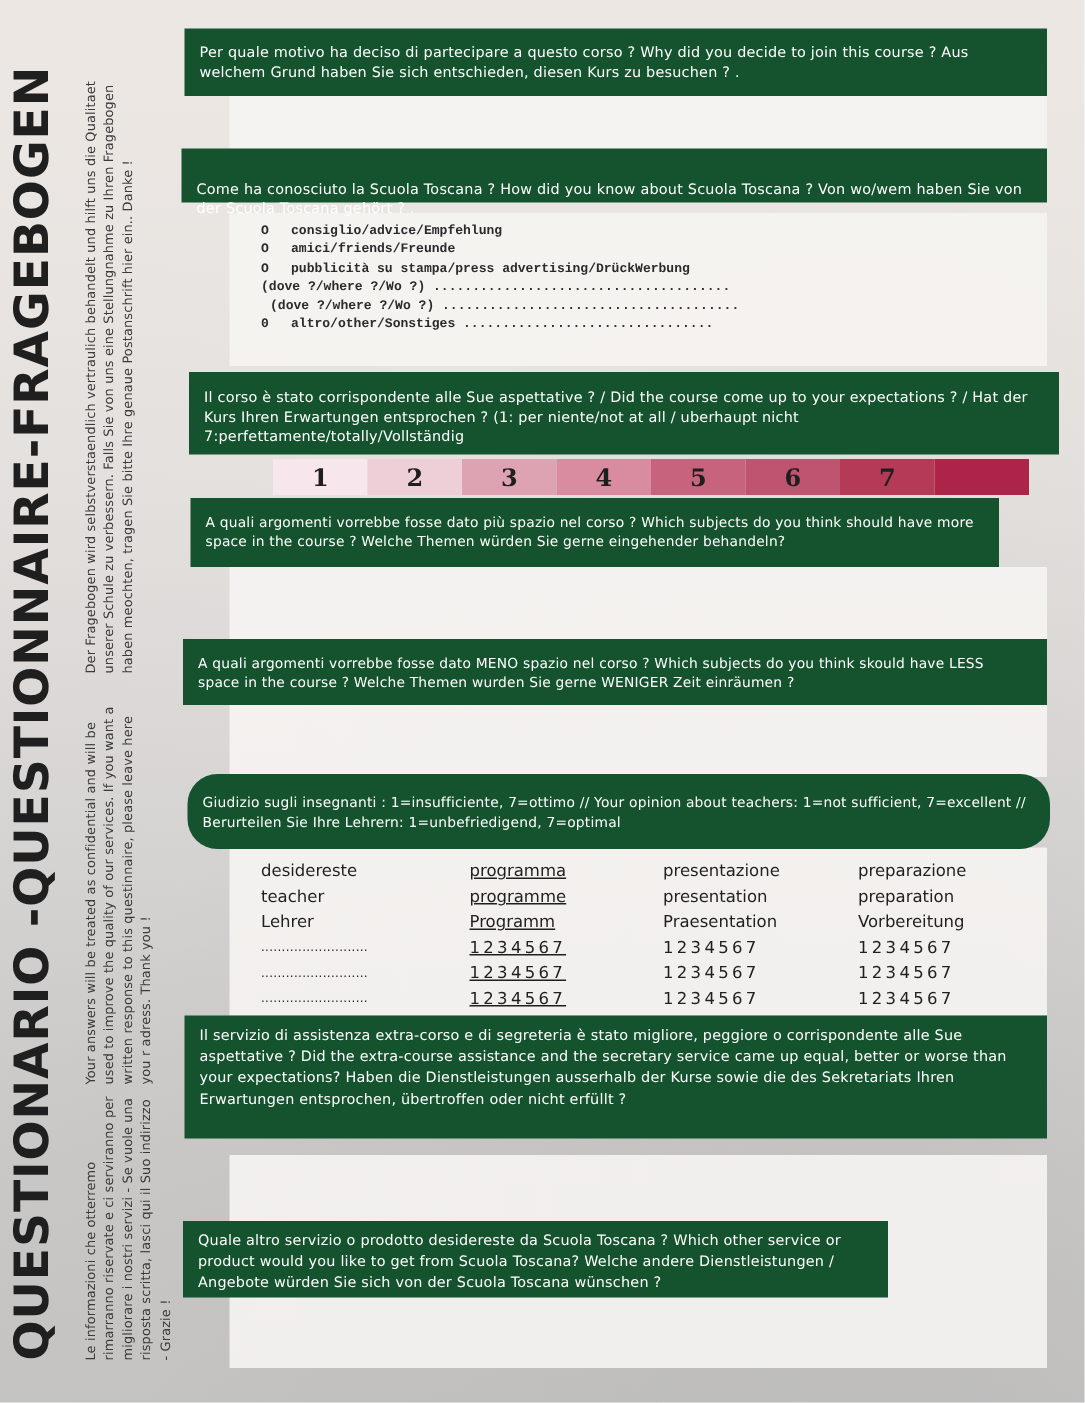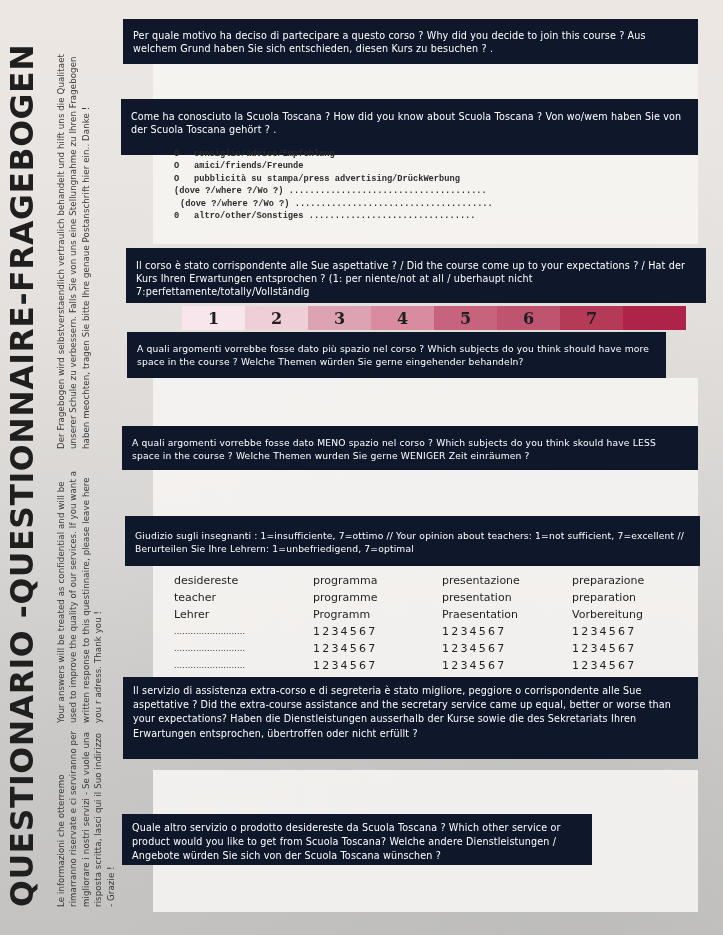--- a/index.html
+++ b/index.html
@@ -28,21 +28,21 @@
     font-size: 8.6px; line-height: 12.4px; color: #3a3a3a; letter-spacing: 0.1px;
   }
   .intro.it { left: 28px; width: 178px; }
   .intro.en { left: 212px; width: 262px; }
   .intro.de { left: 486px; width: 420px; }
 
   .answer {
     position: absolute; background: rgba(246,244,242,0.9);
   }
   .q {
-    position: absolute; background: #0f172a; color: #ffffff;
+    position: absolute; background: #14532d; color: #ffffff;
     font-size: 9.6px; line-height: 13.2px; letter-spacing: 0.15px;
     padding: 10px 12px 0 10px; box-sizing: border-box;
   }
   .q.small { font-size: 9.2px; }
 
   .options {
     position: absolute; left: 174px; top: 148px; width: 300px;
     font-size: 8.7px; font-weight: bold; color: #2b2b2b; line-height: 12.4px;
   }
   .opt { white-space: nowrap; font-family: Liberation Mono, monospace; }
@@ -79,21 +79,21 @@
 </div>
 
 <div class="answer" style="left:153px; top:64px; width:545px; height:40px;"></div>
 <div class="answer" style="left:153px; top:142px; width:545px; height:102px;"></div>
 <div class="answer" style="left:153px; top:378px; width:545px; height:50px;"></div>
 <div class="answer" style="left:153px; top:470px; width:545px; height:48px;"></div>
 <div class="answer" style="left:153px; top:565px; width:545px; height:112px;"></div>
 <div class="answer" style="left:153px; top:770px; width:545px; height:142px;"></div>
 
 <div class="q" style="left:123px; top:19px; width:575px; height:45px; padding-top:10px;">Per quale motivo ha deciso di partecipare a questo corso ? Why did you decide to join this course ? Aus welchem Grund haben Sie sich entschieden, diesen Kurs zu besuchen ?   .</div>
-<div class="q" style="left:121px; top:99px; width:577px; height:56px; padding-top:11px;">Come ha conosciuto la Scuola Toscana ? How did you know about Scuola Toscana ? Von wo/wem haben Sie von der Scuola Toscana gehört ?   .</div>
+<div class="q" style="left:121px; top:99px; width:577px; height:36px; padding-top:21px;">Come ha conosciuto la Scuola Toscana ? How did you know about Scuola Toscana ? Von wo/wem haben Sie von der Scuola Toscana gehört ?   .</div>
 
 <div class="options">
   <div class="opt"><span class="bullet">O</span><span>consiglio/advice/Empfehlung</span></div>
   <div class="opt"><span class="bullet">O</span><span>amici/friends/Freunde</span></div>
   <div class="opt"><span class="bullet">O</span><span>pubblicità su stampa/press advertising/DrückWerbung</span></div>
   <div class="opt sub">(dove ?/where ?/Wo ?) ......................................</div>
   <div class="opt sub2">(dove ?/where ?/Wo ?) ......................................</div>
   <div class="opt"><span class="bullet">0</span><span>altro/other/Sonstiges ................................</span></div>
 </div>
 
@@ -105,32 +105,32 @@
   <div class="cell" style="background:#dea3b3;">3</div>
   <div class="cell" style="background:#d98c9f;">4</div>
   <div class="cell" style="background:#c8637d;">5</div>
   <div class="cell" style="background:#bf5470;">6</div>
   <div class="cell" style="background:#b53a58;">7</div>
   <div class="cell" style="background:#ae2448;"></div>
 </div>
 
 <div class="q small" style="left:127px; top:332px; width:539px; height:46px; padding-top:10px;">A quali argomenti vorrebbe fosse dato più spazio nel corso ? Which subjects do you think should have more space in the course ? Welche Themen würden Sie gerne eingehender behandeln?</div>
 <div class="q small" style="left:122px; top:426px; width:576px; height:44px; padding-top:10px;">A quali argomenti vorrebbe fosse dato MENO spazio nel corso ? Which subjects do you think skould have LESS space in the course ? Welche Themen wurden Sie gerne WENIGER Zeit einräumen ?</div>
-<div class="q small" style="left:125px; top:516px; width:575px; height:50px; padding-top:13px;">Giudizio sugli insegnanti : 1=insufficiente, 7=ottimo // Your opinion about teachers: 1=not sufficient, 7=excellent // Berurteilen Sie Ihre Lehrern: 1=unbefriedigend, 7=optimal</div>
+<div class="q small" style="left:125px; top:516px; width:575px; height:50px; padding-top:13px;border-radius:20px;">Giudizio sugli insegnanti : 1=insufficiente, 7=ottimo // Your opinion about teachers: 1=not sufficient, 7=excellent // Berurteilen Sie Ihre Lehrern: 1=unbefriedigend, 7=optimal</div>
 
 <div class="teachers">
   <div class="tcol" style="left:0px;">
     <div>desidereste</div>
     <div>teacher</div>
     <div>Lehrer</div>
     <div class="dots">..........................</div>
     <div class="dots">..........................</div>
     <div class="dots">..........................</div>
   </div>
-  <div class="tcol" style="left:139px;">
+  <div class="tcol" style="left:139px;text-decoration:underline;">
     <div>programma</div>
     <div>programme</div>
     <div>Programm</div>
     <div class="nums">1234567</div>
     <div class="nums">1234567</div>
     <div class="nums">1234567</div>
   </div>
   <div class="tcol" style="left:268px;">
     <div>presentazione</div>
     <div>presentation</div>

